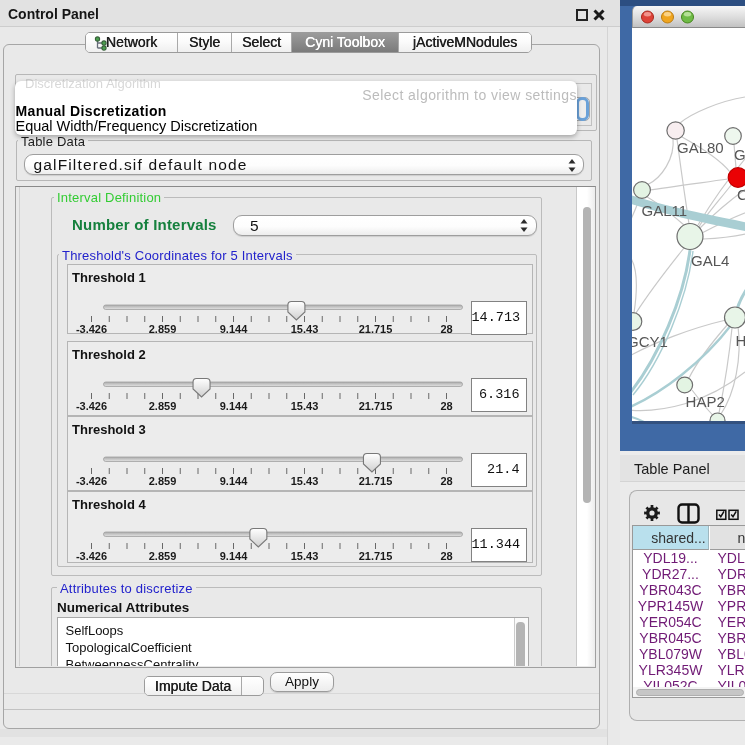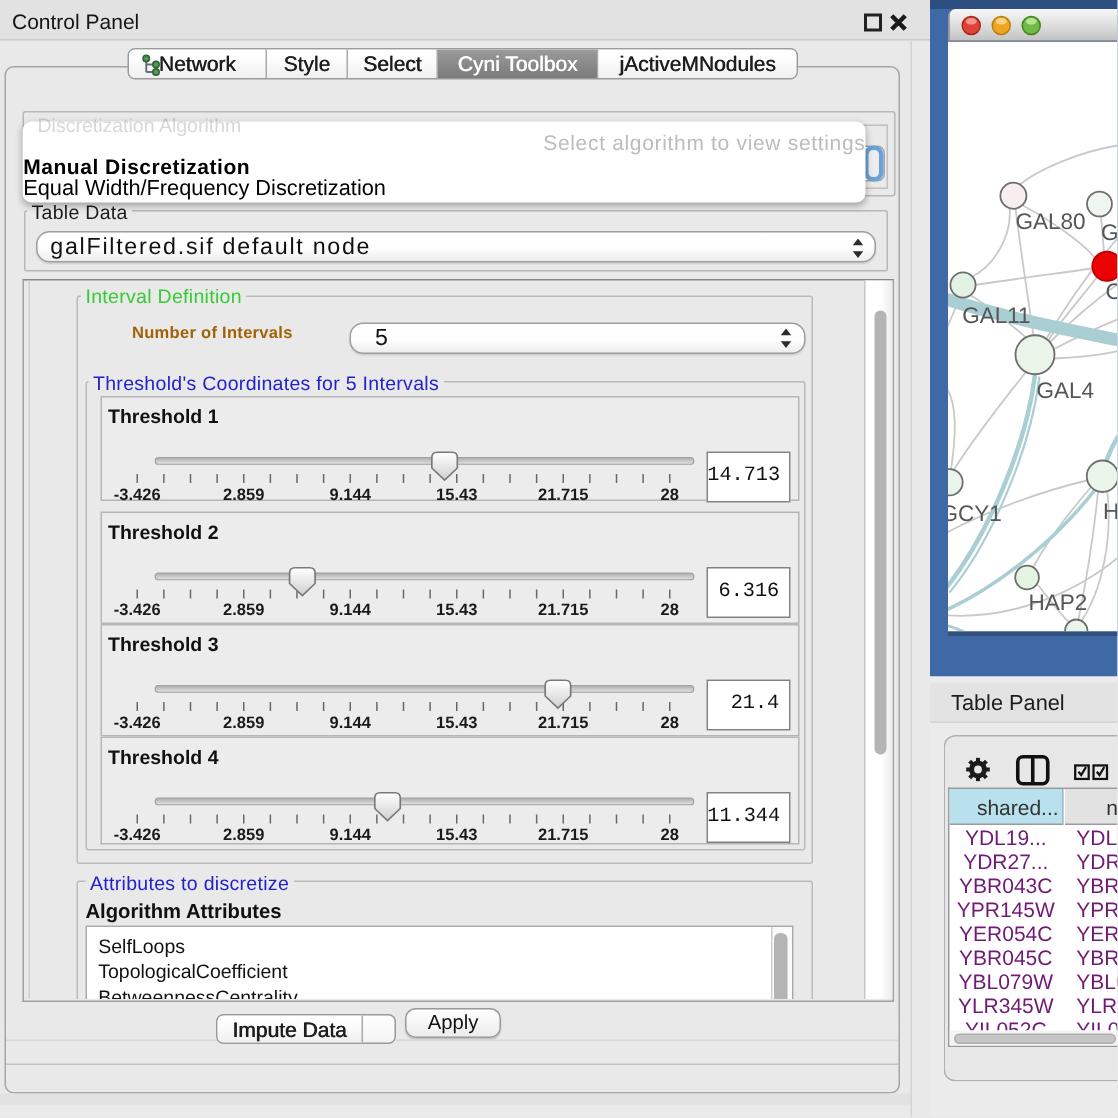--- a/index.html
+++ b/index.html
@@ -13,21 +13,21 @@
 .seg .sel { background:linear-gradient(#9b9b9b,#7b7b7b); color:#ffffff; }
 .combo { position:absolute; background:linear-gradient(#ffffff 0%,#fdfdfd 55%,#ededed 100%); border:1px solid #9e9e9e; border-radius:9px; font-size:15.5px; letter-spacing:1.15px; color:#111; box-shadow:0 1px 1px rgba(0,0,0,0.12); }
 .thr { position:absolute; left:66px; width:466px; border:1px solid #b5b5b5; background:#ececec; }
 .thr .tt { position:absolute; left:4.5px; top:5.5px; font-size:13px; font-weight:bold; color:#111; }
 .thr .val { position:absolute; left:403px; top:36px; width:56px; height:34px; background:#ffffff; border:1px solid #828282; font-size:13.5px; color:#111; text-align:right; padding-right:6px; line-height:32px;font-family:Liberation Mono, monospace; }
 </style>
 </head>
 <body>
 
 <div class="abs" style="left:0;top:0;width:620px;height:27px;background:#e2e2e2;border-bottom:1px solid #cdcdcd;"></div>
-<div class="abs" style="left:8px;top:5.5px;font-size:14px;color:#151515;">Control Panel</div>
+<div class="abs" style="left:8px;top:5.5px;font-size:14px;color:#151515;font-weight:bold;">Control Panel</div>
 <div class="abs" style="left:576px;top:9px;width:12px;height:12px;border:2px solid #222;"></div>
 <svg class="abs" style="left:592px;top:8px;" width="14" height="14">
     <path d="M2.5 2.5 L11.5 11.5 M11.5 2.5 L2.5 11.5" stroke="#1a1a1a" stroke-width="3"></path>
   </svg>
 
 <div class="abs" style="left:3px;top:44px;width:597px;height:685px;background:#e9e9e9;border:1px solid #a6a6a6;border-radius:6px;"></div>
 
 <div class="seg" style="left:85px;top:32px;height:21px;">
   <div class="tb" style="width:92px;padding-left:0;">Network</div>
   <div class="tb" style="width:54px;">Style</div>
@@ -58,21 +58,21 @@
 
 <div class="abs" style="left:15px;top:185.5px;width:581px;height:482px;border:1px solid #a0a0a0;border-top-color:#8a8a8a;background:#e9e9e9;"></div>
 <div class="abs" style="left:18.5px;top:187px;width:1px;height:479px;background:#d0d0d0;"></div>
 
 <div class="abs" style="left:37px;top:187px;width:539px;height:479px;overflow:hidden;">
  <div class="abs" style="left:0;top:0;width:539px;height:479px;">
 
   <div class="abs" style="left:14px;top:9.5px;width:491px;height:379px;border:1px solid #bbbbbb;border-radius:2px;"></div>
   <div class="grouplab" style="left:17px;top:3px;color:#33cc33;">Interval Definition</div>
 
-  <div class="abs" style="left:51px;top:28.5px;font-size:11px;font-weight:bold;color:#a16207;letter-spacing:0.2px;">Number of Intervals</div>
+  <div class="abs" style="left:35px;top:28.5px;font-size:15px;font-weight:bold;color:#15803d;letter-spacing:0.2px;">Number of Intervals</div>
   <div class="combo" style="left:196px;top:27.5px;width:304px;height:21px;line-height:20px;padding-left:16px;">5
     <svg style="position:absolute;right:8px;top:3.5px;" width="8" height="13">
           <path d="M4 0 L7.5 4.5 L0.5 4.5 Z" fill="#2c2c2c"></path>
           <path d="M4 13 L7.5 8.5 L0.5 8.5 Z" fill="#2c2c2c"></path>
         </svg>
   </div>
 
   <div class="abs" style="left:20px;top:67px;width:480px;height:313px;border:1px solid #bbbbbb;border-radius:2px;"></div>
   <div class="grouplab" style="left:22px;top:60.5px;color:#2222cc;">Threshold's Coordinates for 5 Intervals</div>
 
@@ -252,21 +252,21 @@
           <text x="236.5" y="68" text-anchor="middle" font-size="11" font-weight="bold" fill="#1a1a1a" font-family="Liberation Sans">15.43</text>
           <text x="307.5" y="68" text-anchor="middle" font-size="11" font-weight="bold" fill="#1a1a1a" font-family="Liberation Sans">21.715</text>
           <text x="378.5" y="68" text-anchor="middle" font-size="11" font-weight="bold" fill="#1a1a1a" font-family="Liberation Sans">28</text>
     <path d="M 181.8475147966652 47 L 181.8475147966652 40 Q 181.8475147966652 36.5 185.3475147966652 36.5 L 195.3475147966652 36.5 Q 198.8475147966652 36.5 198.8475147966652 40 L 198.8475147966652 47 L 190.3475147966652 55 Z" fill="url(#th_t4)" stroke="#787878" stroke-width="1.1"></path>
   </svg>
   <div class="val">11.344</div>
       </div>
 
   <div class="abs" style="left:14px;top:400px;width:491px;height:120px;border:1px solid #bbbbbb;border-radius:2px;"></div>
   <div class="grouplab" style="left:20px;top:394px;color:#2222cc;">Attributes to discretize</div>
-  <div class="abs" style="left:20px;top:413px;font-size:13.5px;font-weight:bold;color:#111;">Algorithm Attributes</div>
+  <div class="abs" style="left:20px;top:413px;font-size:13.5px;font-weight:bold;color:#111;">Numerical Attributes</div>
   <div class="abs" style="left:19.5px;top:429.5px;width:472px;height:70px;background:#ffffff;border:1px solid #a8a8a8;font-size:13px;color:#111;">
     <div style="padding:4px 0 0 8px;line-height:17px;">SelfLoops<br>TopologicalCoefficient<br>BetweennessCentrality</div>
     <div class="abs" style="right:0;top:0;width:14px;height:70px;background:#fafafa;border-left:1px solid #cccccc;"></div>
     <div class="abs" style="right:2.5px;top:4.5px;width:9px;height:70px;background:#b4b4b4;border-radius:4px;"></div>
   </div>
  </div>
 </div>
 
 <div class="abs" style="left:576px;top:187px;width:18.5px;height:479px;background:linear-gradient(90deg,#ffffff 0%,#ffffff 55%,#ececec 100%);border-left:1px solid #c9c9c9;"></div>
 <div class="abs" style="left:582.5px;top:207px;width:8.5px;height:296px;background:#b4b4b4;border-radius:4.5px;"></div>

